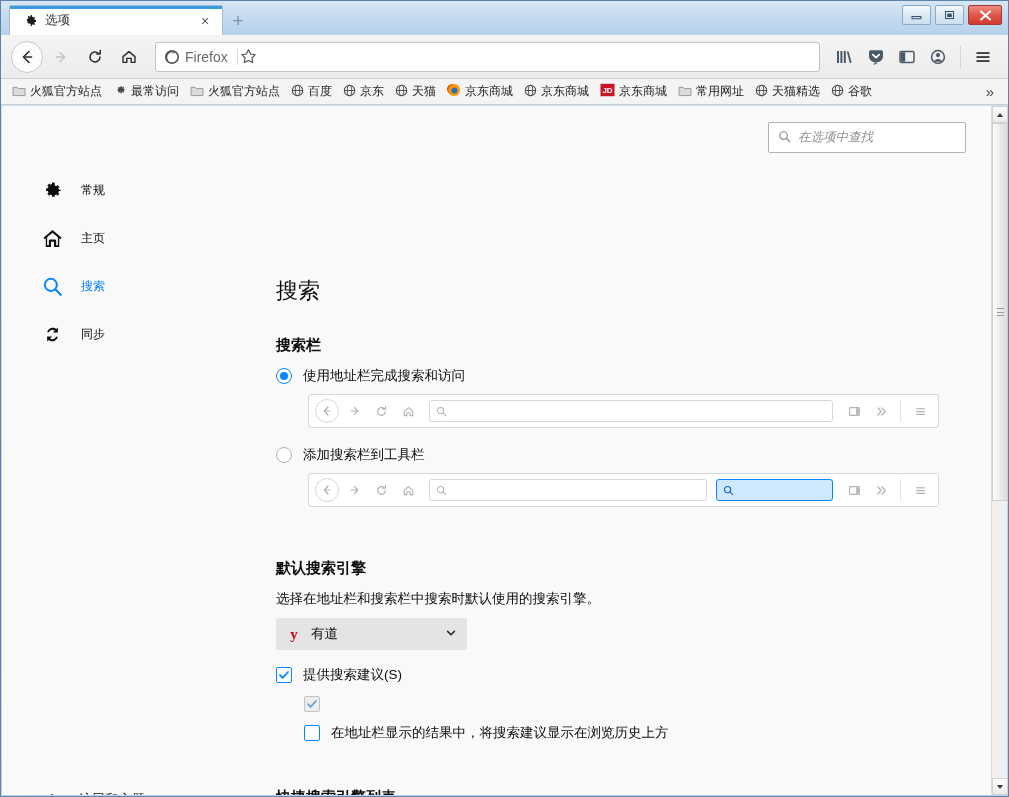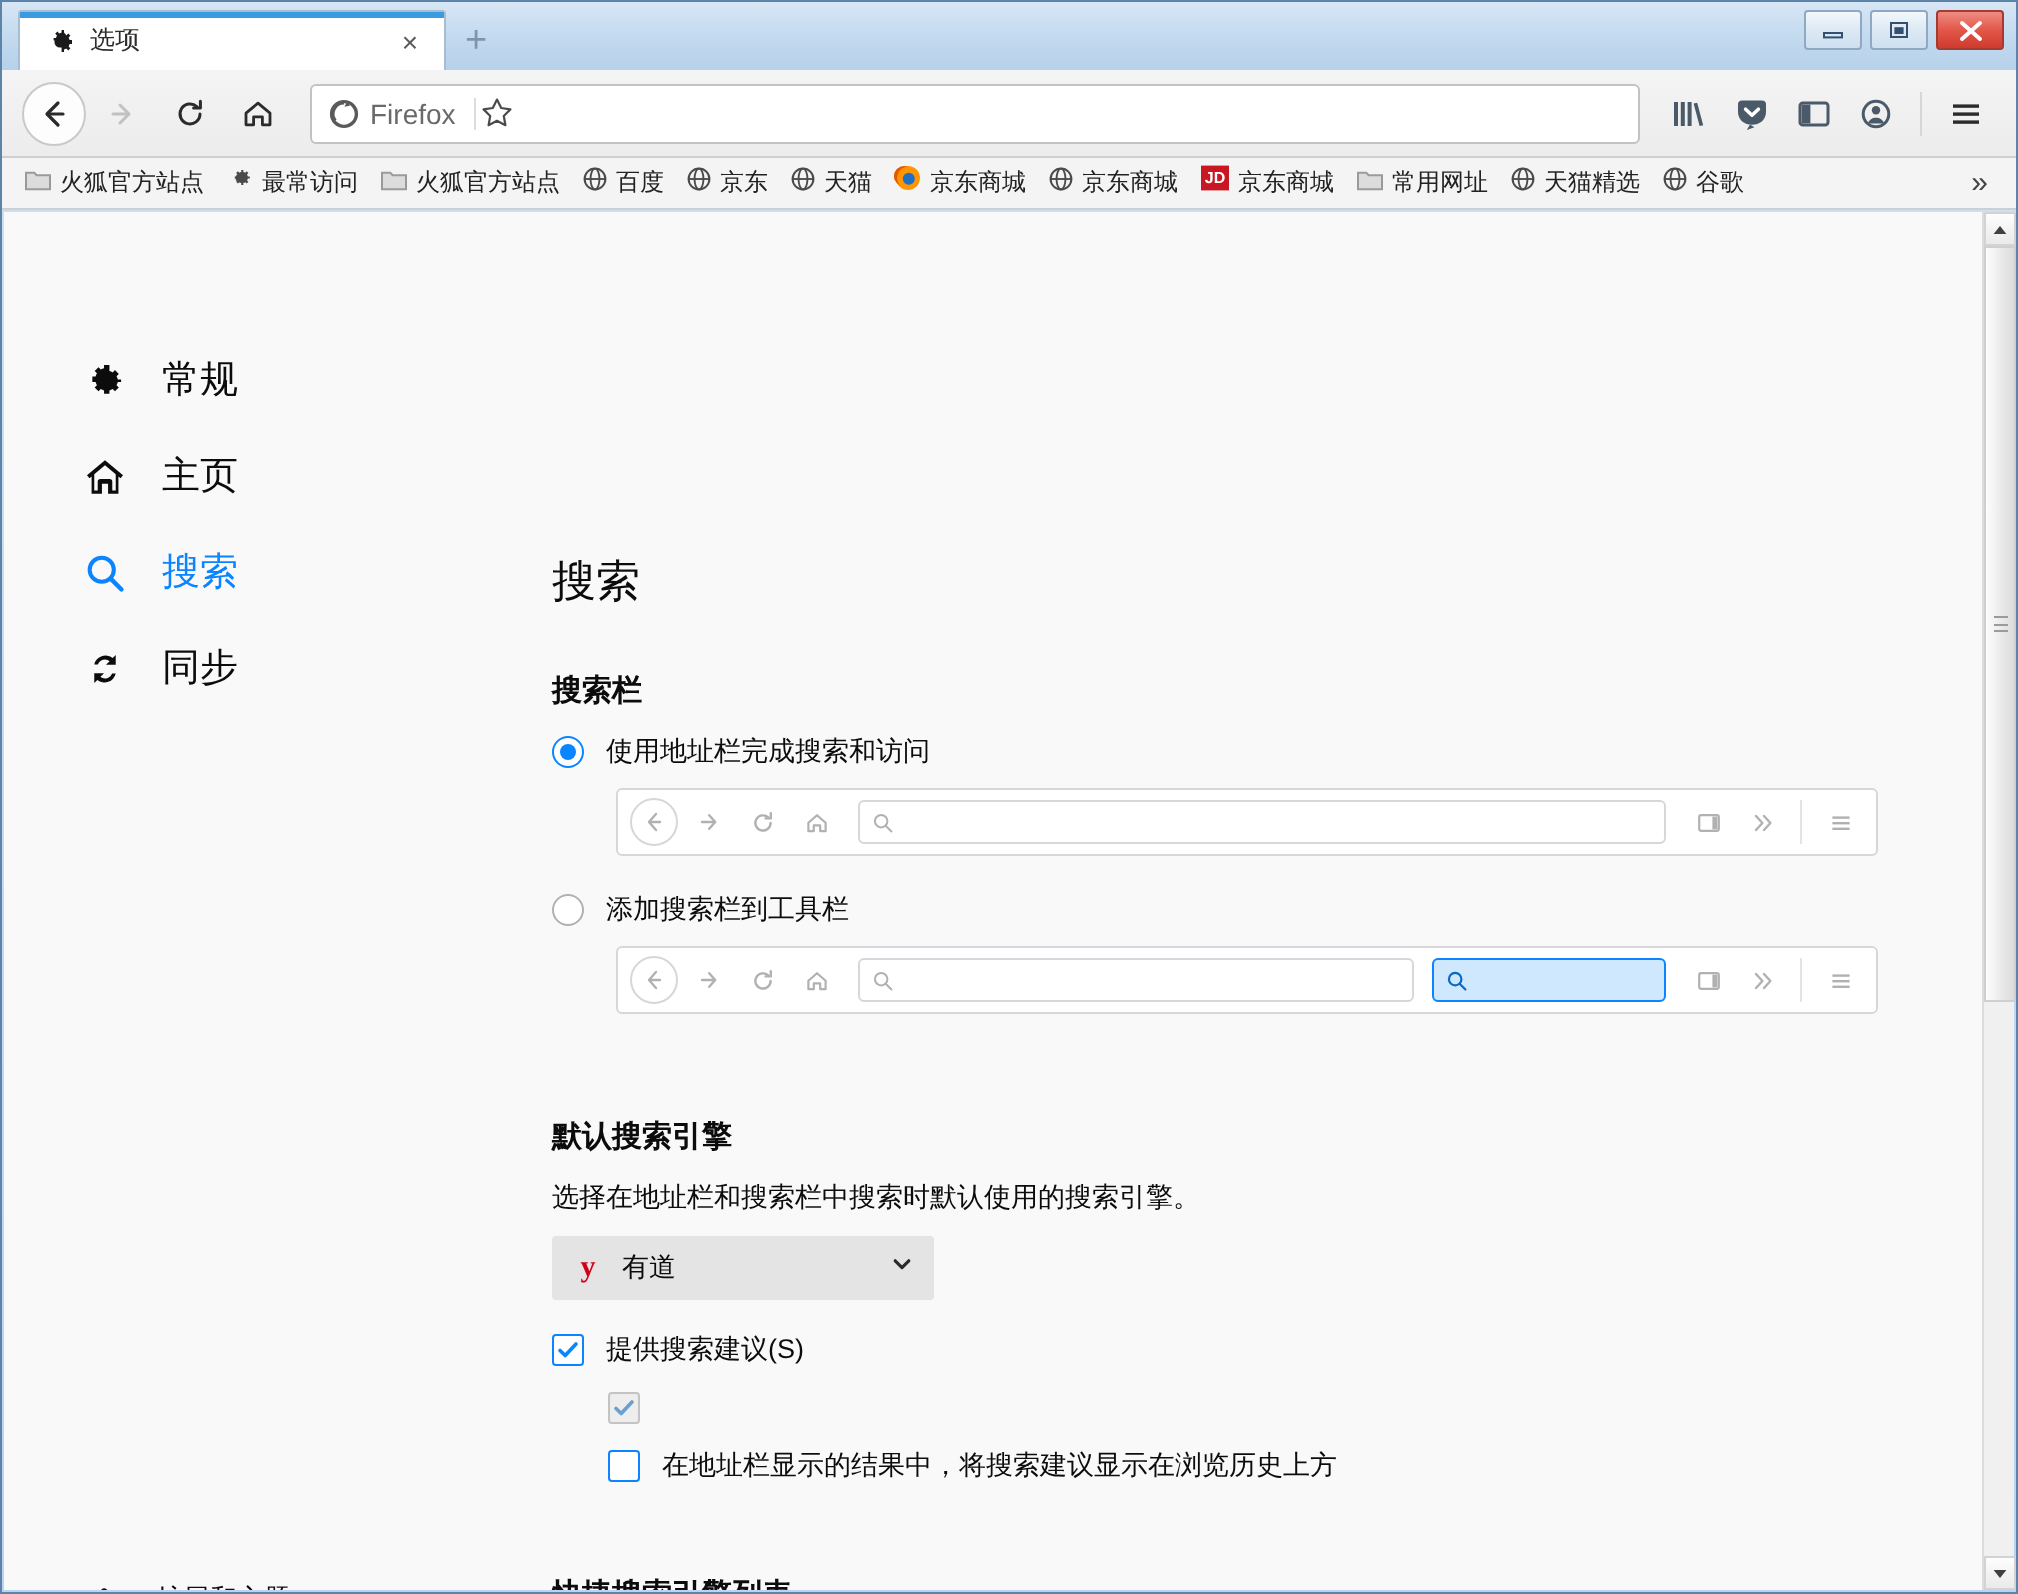--- a/index.html
+++ b/index.html
@@ -115,21 +115,21 @@
     background:#fff; border:1px solid #b1b1b1; border-radius:2px;
     display:flex; align-items:center; gap:7px; padding:0 9px;
   }
   .findbox .fph { font-size:12.5px; color:#8e8e8e; font-style:italic; }
 
   .sidebar { position:absolute; top:60px; left:38px; width:215px; }
   .navitem {
     display:flex; align-items:center; gap:17px;
     height:48px; cursor:pointer; color:#0c0c0d;
   }
-  .navitem .nlabel { font-size:19px; }
+  .navitem .nlabel { font-size:12px; }
   .navitem.active .nlabel { color:#0a84ff; }
   .navicon { width:24px; height:24px; display:flex; align-items:center; justify-content:center; flex:none; }
 
   .sidebar-bottom { position:absolute; left:38px; top:675px; width:215px; }
   .navitem.small { height:38px; gap:16px; }
   .navitem.small .nlabel { font-size:13.5px; }
   .navitem.small .navicon { width:22px; height:22px; }
 
   .main { position:absolute; top:170px; left:274px; right:20px; }
   h1.page-title { font-size:22px; font-weight:400; margin:0 0 30px 0; color:#0c0c0d; }
@@ -420,20 +420,29 @@
             <ellipse cx="7" cy="7" rx="2.4" ry="5.6" fill="none" stroke="#4a4a4a" stroke-width="1"></ellipse>
             <path d="M1.6 7 H12.4" stroke="#4a4a4a" stroke-width="1"></path>
           </svg></span>
       <span class="bmlabel">谷歌</span>
     </div>
     <div class="bm-chevron">»</div>
   </div>
 
   <div class="content">
 
+    <div class="findbox">
+      <span>
+        <svg width="13" height="13" viewBox="0 0 14 14">
+            <circle cx="6" cy="6" r="4.1" fill="none" stroke="#8e8e8e" stroke-width="1.3"></circle>
+            <path d="M9.2 9.2 L12.6 12.6" stroke="#8e8e8e" stroke-width="1.3" stroke-linecap="round"></path>
+          </svg>
+      </span>
+      <span class="fph">在选项中查找</span>
+    </div>
 
     <div class="sidebar">
       <div class="navitem">
         <span class="navicon">
           <svg width="23" height="23" viewBox="0 0 24 24">
               <path fill="#0c0c0d" d="M12 8.4a3.6 3.6 0 1 0 0 7.2 3.6 3.6 0 0 0 0-7.2zm0 5.6a2 2 0 1 1 0-4 2 2 0 0 1 0 4zm8.4-2.8h-1.7a6.9 6.9 0 0 0-.7-1.7l1.2-1.2-2-2-1.2 1.2a6.9 6.9 0 0 0-1.7-.7V3.6h-2.8v1.7c-.6.2-1.2.4-1.7.7L8.6 4.8l-2 2 1.2 1.2c-.3.5-.5 1.1-.7 1.7H5.4v2.8h1.7c.2.6.4 1.2.7 1.7l-1.2 1.2 2 2 1.2-1.2c.5.3 1.1.5 1.7.7v1.7h2.8v-1.7c.6-.2 1.2-.4 1.7-.7l1.2 1.2 2-2-1.2-1.2c.3-.5.5-1.1.7-1.7h1.7v-2.8z"></path>
             </svg>
         </span>
         <span class="nlabel">常规</span>
       </div>

